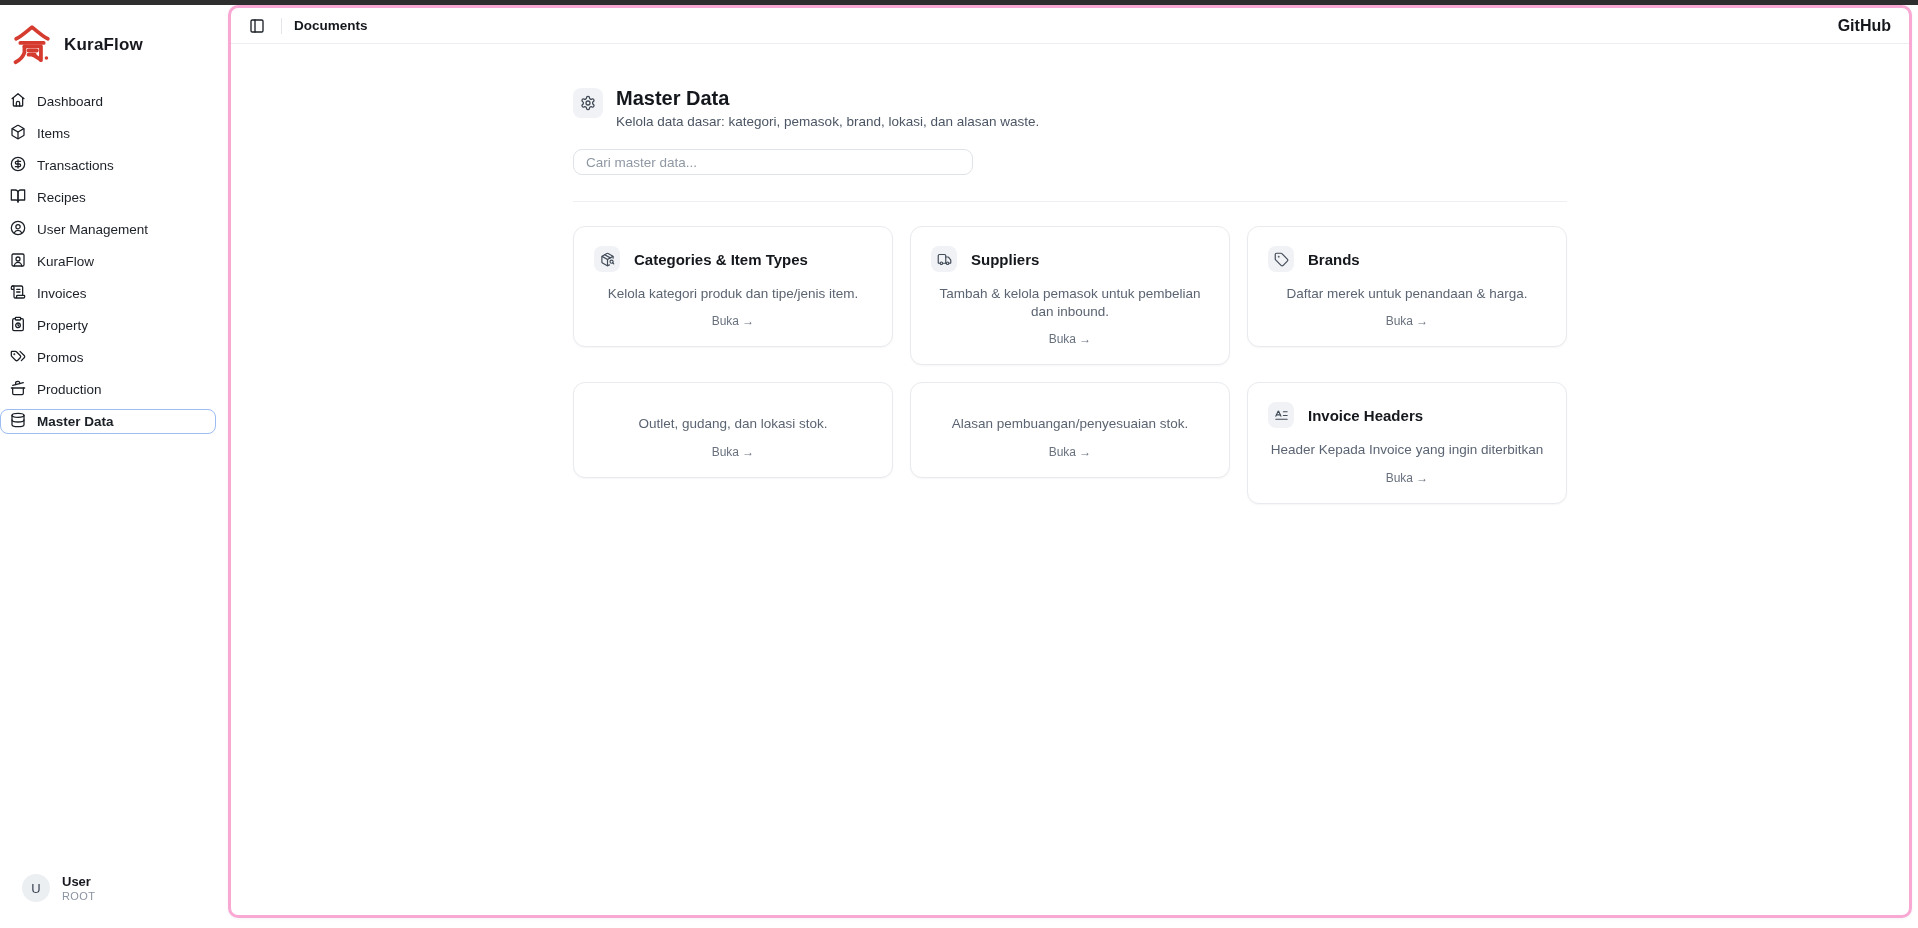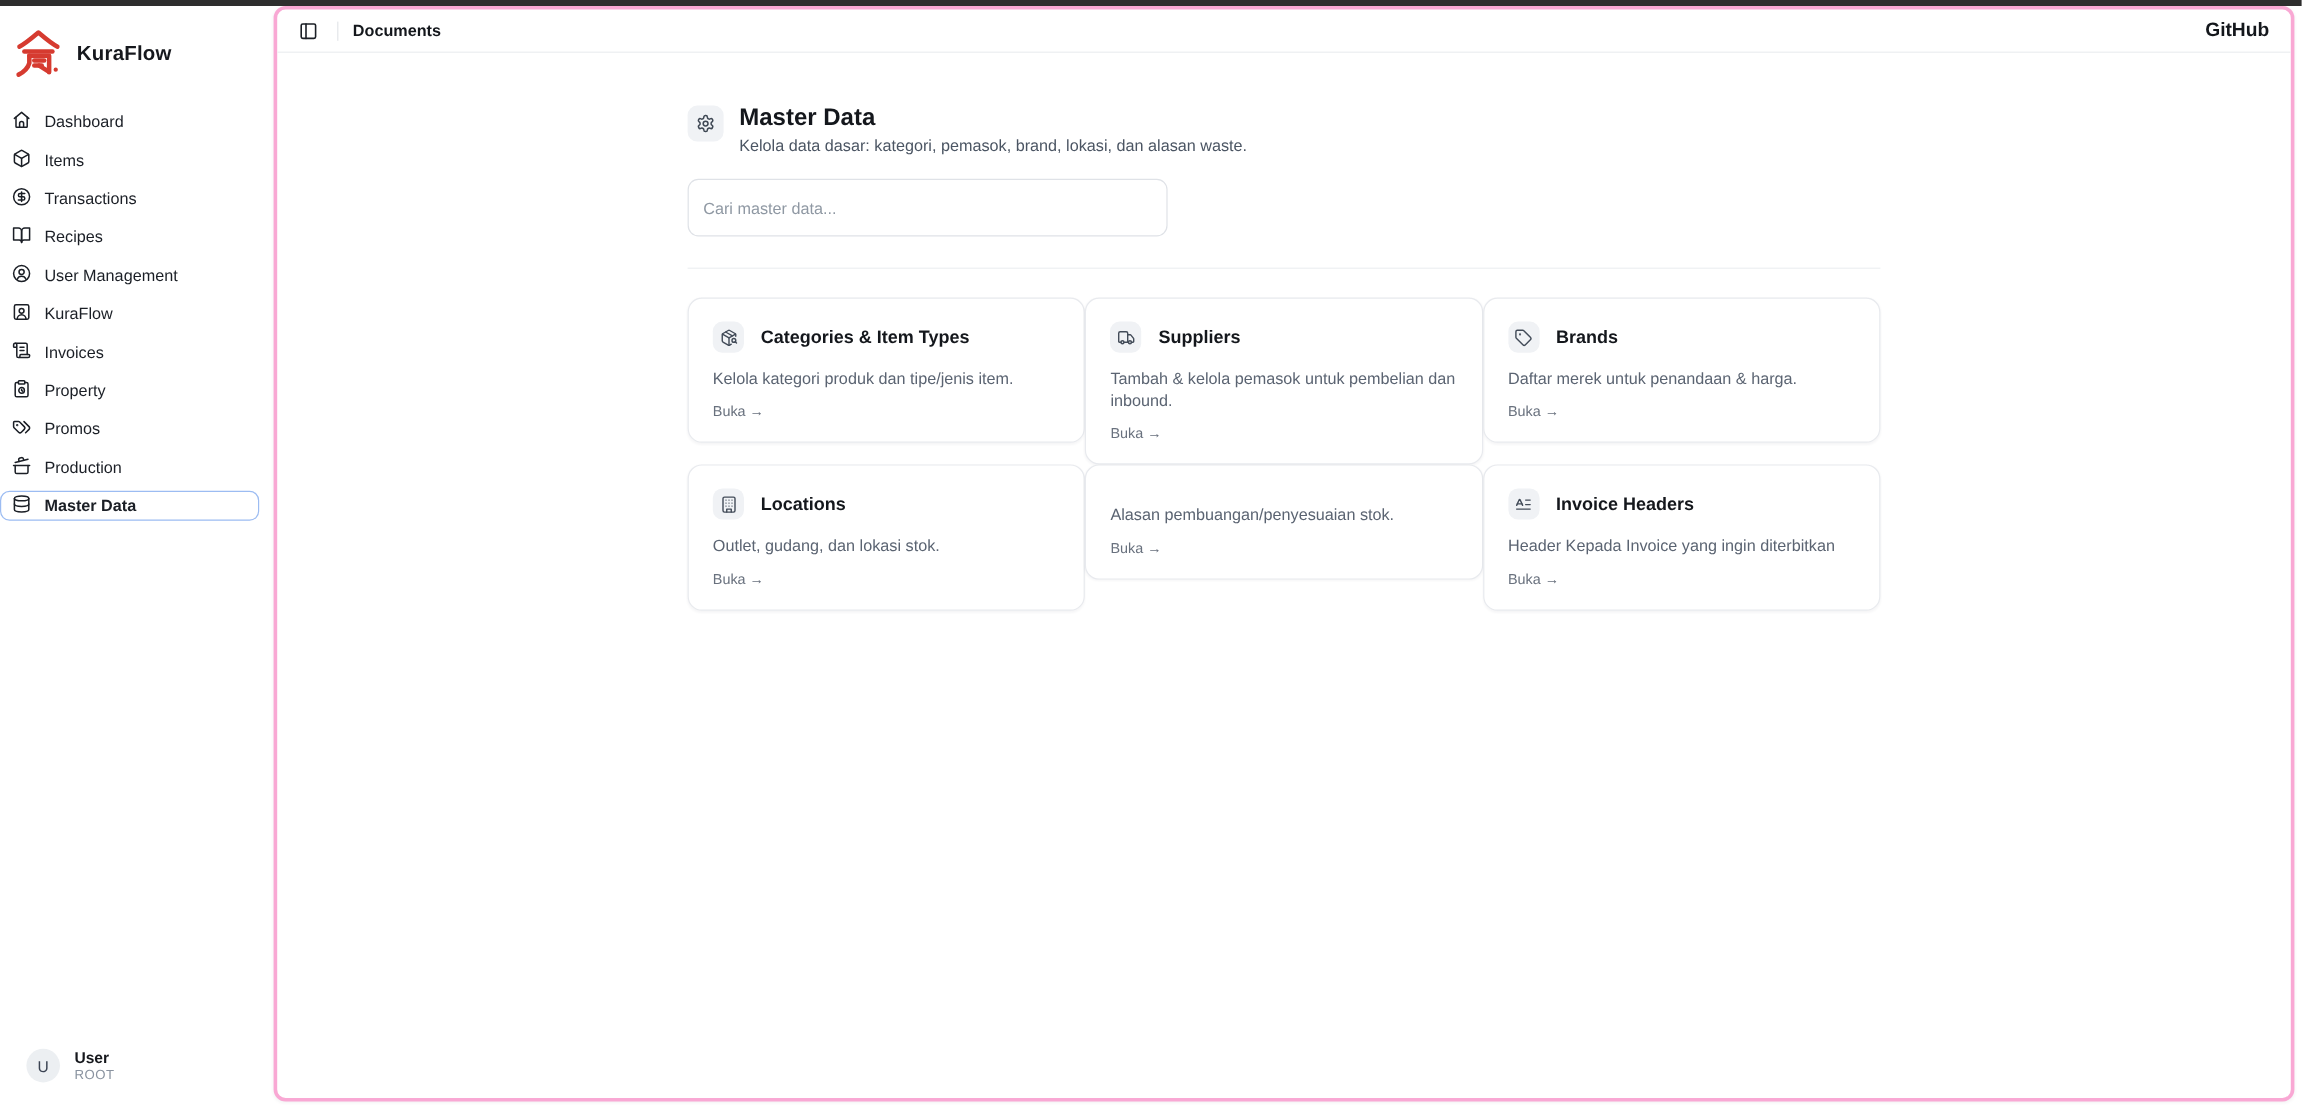--- a/index.html
+++ b/index.html
@@ -43,29 +43,29 @@
   .github-link { font-size:16px; font-weight:700; color:#14171c; cursor:pointer; }
 
   .content { width:994px; margin:0 auto; padding-top:44px; }
   .page-head { display:flex; gap:13px; }
   .gear-box { width:30px; height:30px; border-radius:8px; background:#f0f2f5; color:#3f4854;
     display:flex; align-items:center; justify-content:center; flex:0 0 30px; }
   .gear-box svg { width:16px; height:16px; }
   .page-title { font-size:20px; font-weight:700; color:#14171c; line-height:1.05; }
   .page-sub { font-size:13.5px; color:#4b5563; margin-top:5px; }
 
-  .search-input { display:block; width:400px; height:48px; margin-top:20px;
+  .search-input { display:block; width:400px; height:26px; margin-top:20px;
     border:1px solid #dfe2e7; border-radius:9px; padding:0 12px; font-size:13.5px;
     font-family:"Liberation Sans", sans-serif; color:#1b1f26; outline:none; background:#fff; }
   .search-input::placeholder { color:#8f98a3; }
 
   .divider { height:1px; background:#edeff2; margin-top:26px; }
 
-  .grid { display:grid; grid-template-columns:repeat(3,1fr); margin-top:24px;
-    align-items:start; }
+  .grid { display:grid; grid-template-columns:repeat(3,1fr); gap:17px; margin-top:24px;
+    align-items:start;text-align:center; }
   .card { background:#fff; border:1px solid #e8eaee; border-radius:12px; padding:19px 20px 18px;
     box-shadow:0 1px 2px rgba(16,24,40,.04); cursor:pointer; }
   .card-head { display:flex; align-items:center; gap:14px; }
   .card-icon { width:26px; height:26px; border-radius:8px; background:#f0f2f5; color:#434c59;
     display:flex; align-items:center; justify-content:center; flex:0 0 26px; }
   .card-icon svg { width:15px; height:15px; }
   .card-title { font-size:15px; font-weight:700; color:#14171c; }
   .card-desc { margin-top:13px; font-size:13.5px; color:#5b6472; line-height:1.35; }
   .card-open { margin-top:11px; font-size:12px; color:#69717e; }
 </style>
@@ -279,38 +279,20 @@
                 <circle cx="7.5" cy="7.5" r=".5" fill="currentColor"></circle>
               </svg>
             </span>
       <span class="card-title">Brands</span>
     </div>
     <div class="card-desc">Daftar merek untuk penandaan &amp; harga.</div>
     <div class="card-open">Buka →</div>
   </div>
 
   <div class="card">
-    <div class="card-head">
-      <span class="card-icon">
-              <svg viewBox="0 0 24 24" fill="none" stroke="currentColor" stroke-width="1.9" stroke-linecap="round" stroke-linejoin="round">
-                <rect width="16" height="20" x="4" y="2" rx="2"></rect>
-                <path d="M9 22v-4h6v4"></path>
-                <path d="M8 6h.01"></path>
-                <path d="M16 6h.01"></path>
-                <path d="M12 6h.01"></path>
-                <path d="M12 10h.01"></path>
-                <path d="M12 14h.01"></path>
-                <path d="M16 10h.01"></path>
-                <path d="M16 14h.01"></path>
-                <path d="M8 10h.01"></path>
-                <path d="M8 14h.01"></path>
-              </svg>
-            </span>
-      <span class="card-title">Locations</span>
-    </div>
     <div class="card-desc">Outlet, gudang, dan lokasi stok.</div>
     <div class="card-open">Buka →</div>
   </div>
 
   <div class="card">
     <div class="card-desc">Alasan pembuangan/penyesuaian stok.</div>
     <div class="card-open">Buka →</div>
   </div>
 
   <div class="card">

